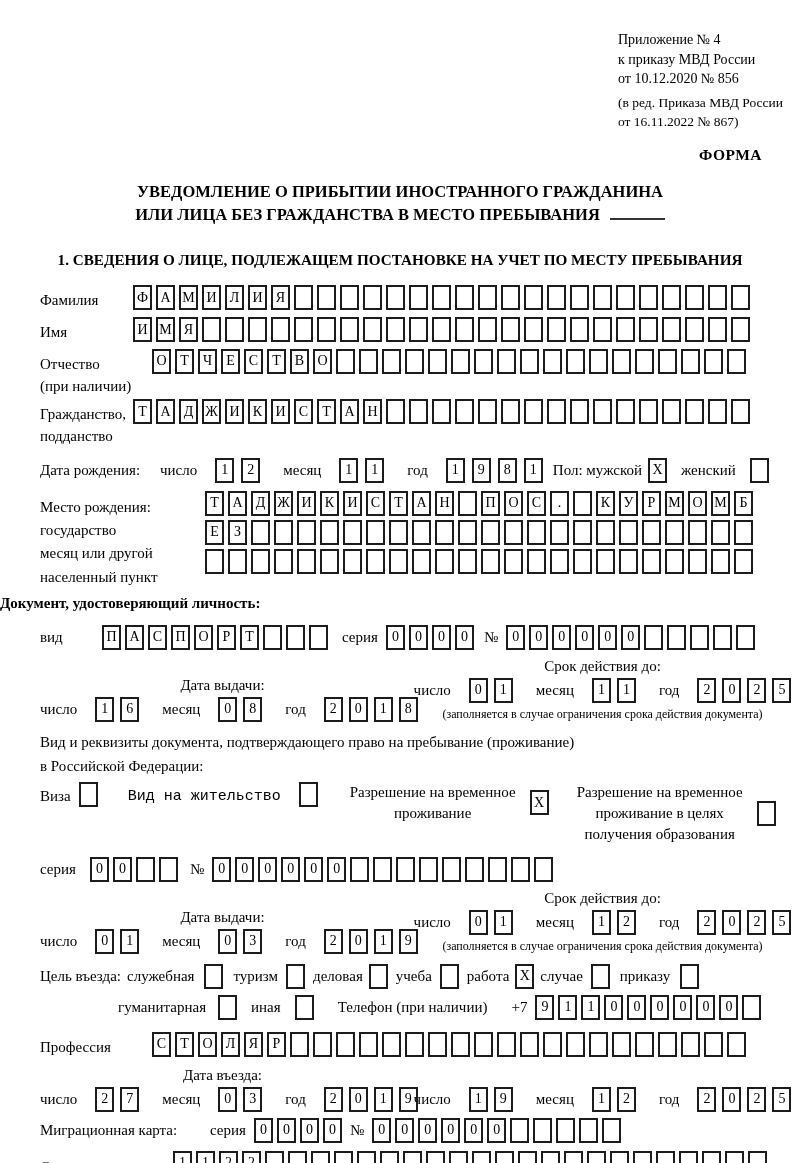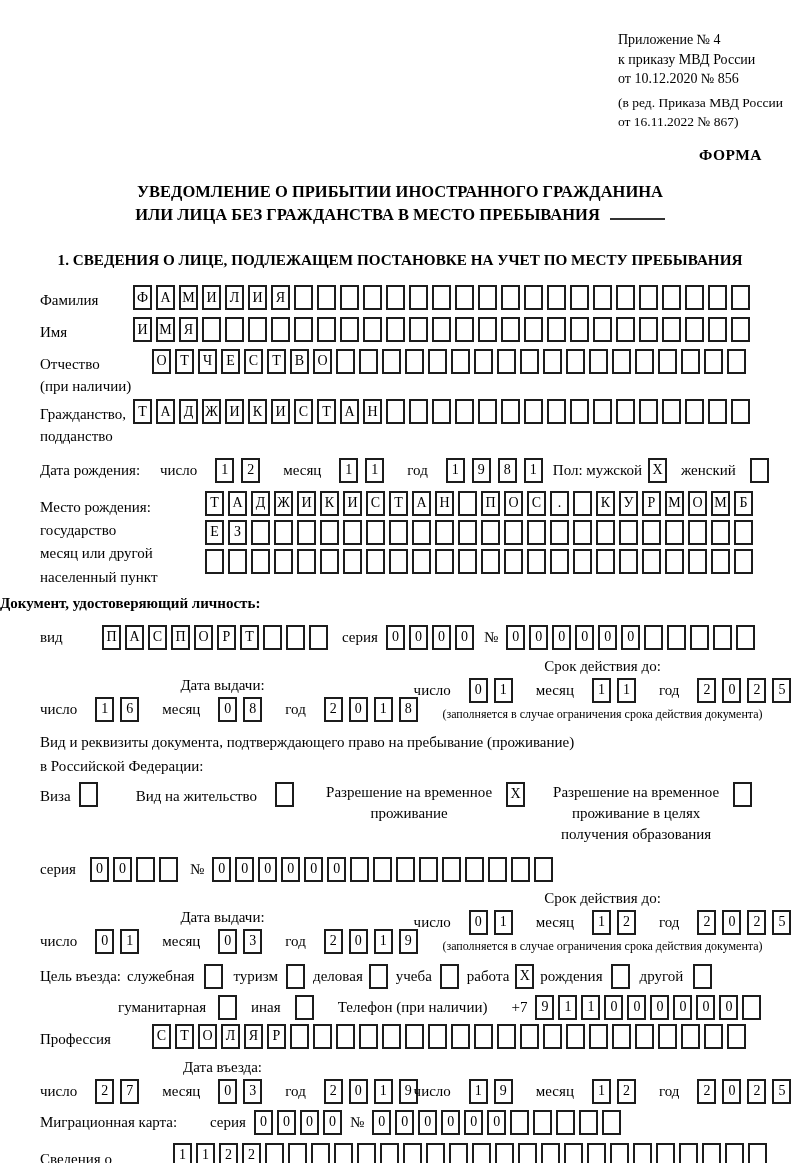--- a/index.html
+++ b/index.html
@@ -27,21 +27,21 @@
   }
   .vgap { margin-top:4px; }
   .dg { display:flex; align-items:center;gap:13px; }
   .dg .dlab { margin:0 5px 0 10px; }
   .dg .dlab:first-child { margin-left:0; }
   .date-cols { display:flex; margin-left:40px; margin-top:8px;align-items:flex-end; }
   .dcol-left { width:365px; }
   .dcol-right { flex:1; }
   .dhead { text-align:center; margin-bottom:3px; }
   .dnote { text-align:center; font-size:12px; margin-top:4px; }
-  .opt { display:flex; align-items:flex-start; }
+  .opt { display:flex; align-items:center; }
   .opt .olabel { margin-right:8px; line-height:1.4; }
   .opt .olabel.center { text-align:center; }
   .stack { display:flex; flex-direction:column; }
 </style>
 </head>
 <body>
 
 <div class="page">
 
   <div class="appendix">
@@ -414,21 +414,21 @@
     <div>в Российской Федерации:</div>
   </div>
 
   <div class="row" style="margin-top:4px;">
     <div class="opt">
       <span class="olabel" style="padding-top:4px;">Виза</span>
       <span class="boxes">
           <span class="cbox"></span>
         </span>
     </div>
-    <div class="opt" style="margin-left:38px;">
+    <div class="opt" style="margin-left:30px;font-family:Liberation Mono, monospace;">
       <span class="olabel" style="padding-top:4px;">Вид на жительство</span>
       <span class="boxes" style="margin-left:10px;">
           <span class="cbox"></span>
         </span>
     </div>
     <div class="opt" style="margin-left:26px;">
       <span class="olabel center" style="width:178px;">
         <div>Разрешение на временное</div>
         <div>проживание</div>
       </span>
@@ -539,25 +539,25 @@
         <span class="cbox"></span>
       </span>
     <span style="margin-left:8px;">учеба</span>
     <span class="boxes" style="margin-left:8px;">
         <span class="cbox"></span>
       </span>
     <span style="margin-left:8px;">работа</span>
     <span class="boxes" style="margin-left:6px;">
         <span class="cbox">X</span>
       </span>
-    <span style="margin-left:6px;">рождения</span>
+    <span style="margin-left:6px;">случае</span>
     <span class="boxes" style="margin-left:8px;">
         <span class="cbox"></span>
       </span>
-    <span style="margin-left:10px;">другой</span>
+    <span style="margin-left:10px;">приказу</span>
     <span class="boxes" style="margin-left:10px;">
         <span class="cbox"></span>
       </span>
   </div>
 
   <div class="row" style="margin-top:6px; margin-left:118px; align-items:center;">
     <span>гуманитарная</span>
     <span class="boxes" style="margin-left:12px;">
         <span class="cbox"></span>
       </span>
@@ -574,21 +574,21 @@
         <span class="cbox">0</span>
         <span class="cbox">0</span>
         <span class="cbox">0</span>
         <span class="cbox">0</span>
         <span class="cbox">0</span>
         <span class="cbox">0</span>
         <span class="cbox"></span>
       </span>
   </div>
 
-  <div class="row" style="margin-top:4px;">
+  <div class="row" style="margin-top:12px;">
     <div class="rlabel" style="width:112px;">Профессия</div>
     <div class="boxes">
         <span class="cbox">С</span>
         <span class="cbox">Т</span>
         <span class="cbox">О</span>
         <span class="cbox">Л</span>
         <span class="cbox">Я</span>
         <span class="cbox">Р</span>
         <span class="cbox"></span>
         <span class="cbox"></span>

